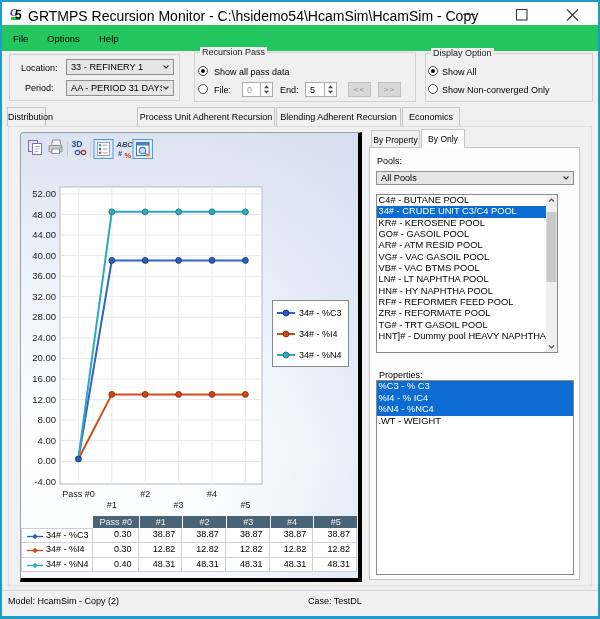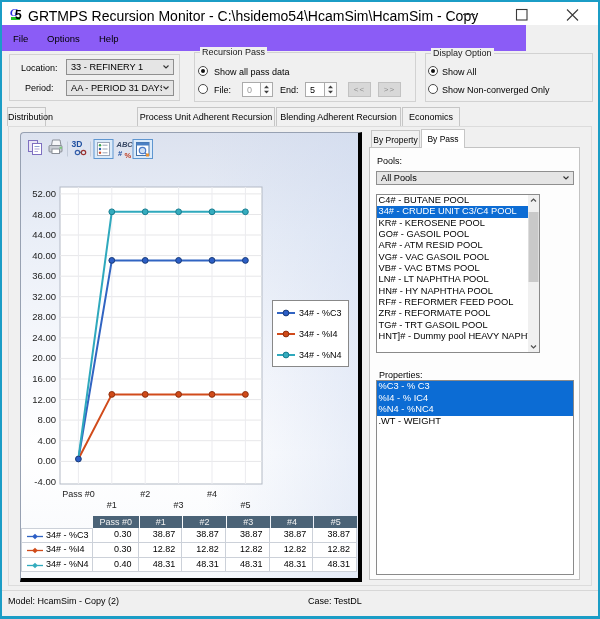--- a/index.html
+++ b/index.html
@@ -5,21 +5,21 @@
 * { margin:0; padding:0; box-sizing:border-box; }
 html,body { width:600px; height:619px; overflow:hidden; }
 body { font-family:"Liberation Sans", sans-serif; font-size:9px; color:#000; }
 #win { position:absolute; left:0; top:0; width:600px; height:619px; background:#f0f0f0; }
 .bord { position:absolute; background:#1b9dc6; z-index:99; }
 .abs { position:absolute; }
 
 #titlebar { left:2px; top:2px; width:596px; height:23px; background:#fff; }
 #title { left:26px; top:6px; font-size:14px; color:#000; }
 
-#menubar { left:2px; top:25px; width:524px; height:26px; background:#8b5cf6; font-size:9.5px; }
+#menubar { left:2px; top:25px; width:596px; height:26px; background:#22c55e; font-size:9.5px; }
 .menuitem { top:8px; }
 
 .groupbox { border:1px solid #d2d2d2; }
 .grouplabel { position:absolute; top:-6px; left:5px; background:#f0f0f0; padding:0 2px; font-size:9px; color:#1a1a1a; }
 .combo { background:#e5e5e5; border:1px solid #8f8f8f; font-size:9.2px; }
 .combo .ctext { position:absolute; left:4px; top:2px; right:11px; white-space:nowrap; overflow:hidden; }
 .chev { position:absolute; right:3px; top:3px; width:8px; height:8px; background:inherit; }
 .radio { width:10px; height:10px; border:1px solid #4a4a4a; border-radius:50%; background:#fff; }
 .radio.sel::after { content:""; position:absolute; left:2px; top:2px; width:4px; height:4px; border-radius:50%; background:#111; }
 .spin { background:#fff; border:1px solid #ababab; }
@@ -324,29 +324,29 @@
       <div class="cell" style="left:117.5px;top:41.6px;width:43.7px">48.31</div>
       <div class="cell" style="left:161.2px;top:41.6px;width:43.7px">48.31</div>
       <div class="cell" style="left:204.9px;top:41.6px;width:43.7px">48.31</div>
       <div class="cell" style="left:248.6px;top:41.6px;width:43.7px">48.31</div>
       <div class="cell" style="left:292.3px;top:41.6px;width:43.7px">48.31</div>
     </div>
   </div>
 
   <div class="abs" id="rpanel"></div>
   <div class="rtab" style="left:371px;top:130px;width:49px;height:17px">By Property</div>
-  <div class="rtab" style="left:421px;top:129px;width:44px;height:19px;background:#fff;z-index:5">By Pass</div>
+  <div class="rtab" style="left:421px;top:129px;width:44px;height:19px;background:#fff;z-index:5">By Only</div>
   <div class="abs" style="left:377px;top:156px">Pools:</div>
   <div class="abs combo" style="left:376px;top:171px;width:198px;height:14px">
     <span class="ctext" style="top:1px">All Pools</span>
     <svg class="chev" style="top:2px" viewBox="0 0 8 8">
         <path d="M1.5 2.5 L4 5 L6.5 2.5" stroke="#333" stroke-width="1.1" fill="none"></path>
       </svg>
   </div>
-  <div class="listbox" style="left:376px;top:194px;width:164px;height:159px">
+  <div class="listbox" style="left:376px;top:194px;width:182px;height:159px">
     <div class="li">C4# - BUTANE POOL</div>
     <div class="li sel">34# - CRUDE UNIT C3/C4 POOL</div>
     <div class="li">KR# - KEROSENE POOL</div>
     <div class="li">GO# - GASOIL POOL</div>
     <div class="li">AR# - ATM RESID POOL</div>
     <div class="li">VG# - VAC GASOIL POOL</div>
     <div class="li">VB# - VAC BTMS POOL</div>
     <div class="li">LN# - LT NAPHTHA POOL</div>
     <div class="li">HN# - HY NAPHTHA POOL</div>
     <div class="li">RF# - REFORMER FEED POOL</div>

